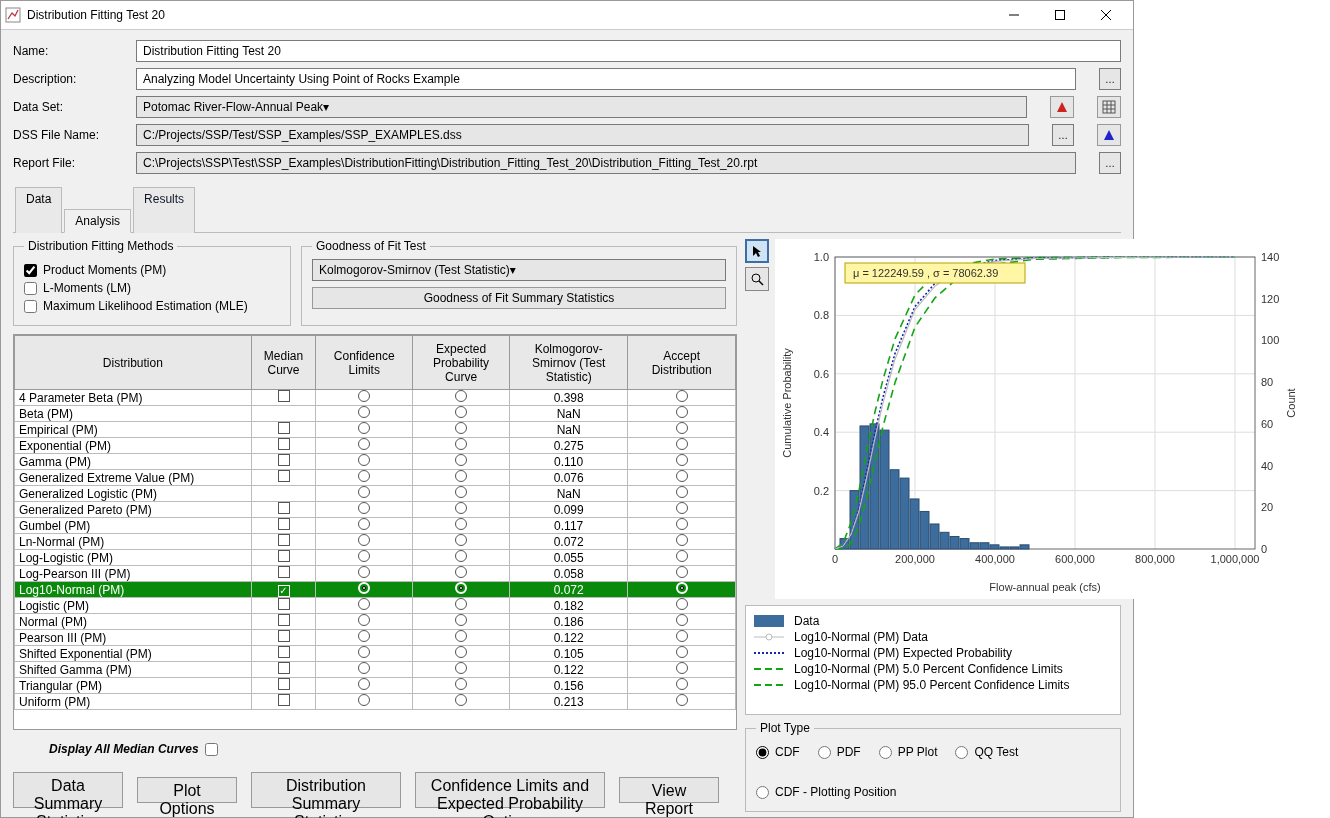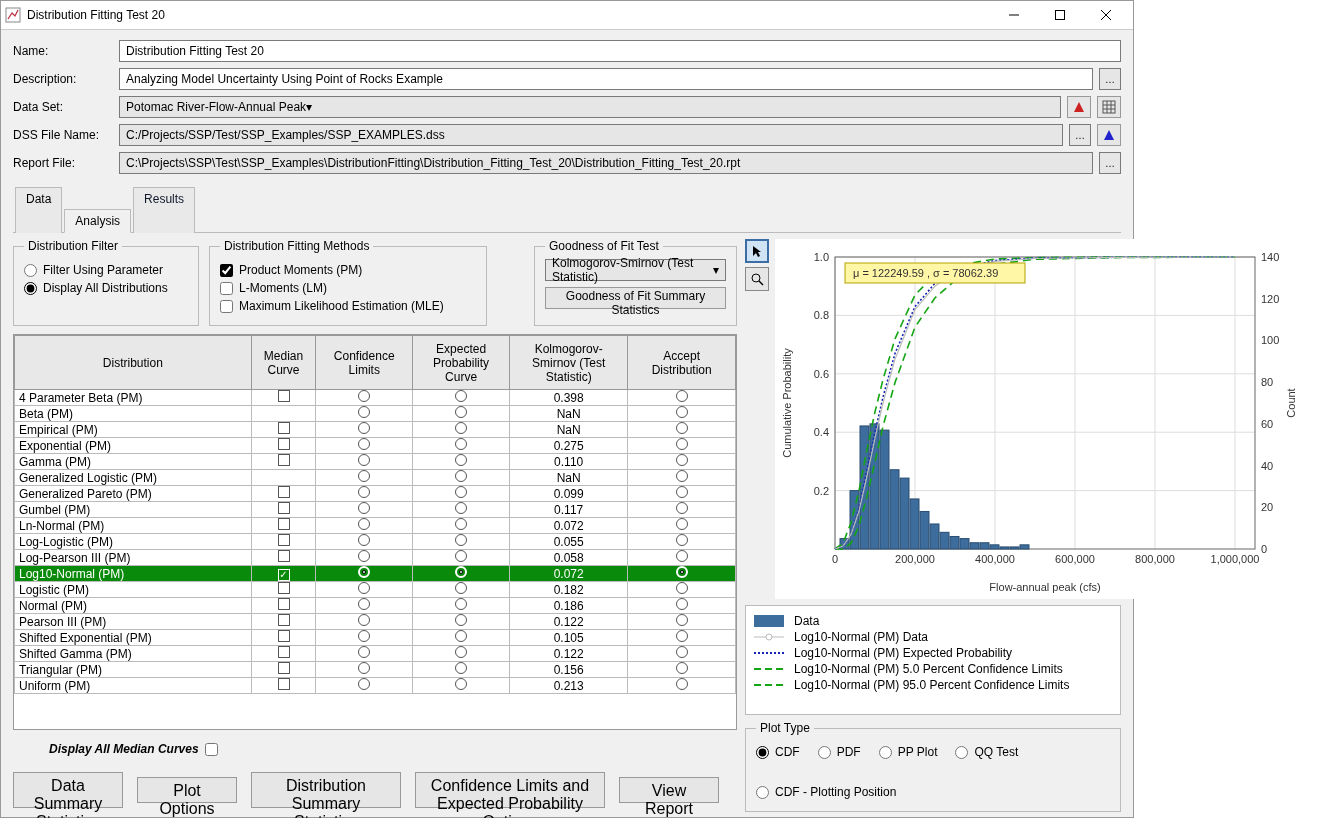--- a/index.html
+++ b/index.html
@@ -4,40 +4,40 @@
 <style>
   * { box-sizing: border-box; font-family: "Segoe UI", Tahoma, sans-serif; font-size: 12px; }
   body { margin:0; background:#fff; color:#000; }
   .window { width:1134px; height:818px; border:1px solid #999; display:flex; flex-direction:column; background:#f0f0f0;}
   .titlebar { height:30px; background:#fff; display:flex; align-items:center; padding:0 4px; border-bottom:1px solid #ccc;}
   .titlebar .icon { width:16px; height:16px; margin-right:6px; display:flex; align-items:center; justify-content:center;}
   .titlebar .title { flex:1; font-size:12px; color:#000;}
   .titlebar .winbtns { display:flex; gap:0;}
   .winbtn { width:46px; height:28px; display:flex; align-items:center; justify-content:center; font-size:13px; background:#fff;}
   .content { flex:1; padding:10px 12px 6px 12px; display:flex; flex-direction:column; gap:6px;}
-  .formrow { display:flex; align-items:center; gap:6px; }
+  .formrow { display:flex; align-items:center; gap:23px; }
   .formrow .lbl { width:100px; font-size:12px;}
   .formrow input[type=text], .formrow .select {
     flex:1; height:22px; padding:1px 6px; border:1px solid #7a7a7a; background:#fff; font-size:12px;
   }
   .formrow .end-btn {
     width:22px; height:22px; border:1px solid #7a7a7a; background:#e6e6e6;
     display:flex;align-items:center;justify-content:center; font-size:10px;padding:0;
   }
   .iconbtn { width:24px; height:22px; border:1px solid #999; background:#e6e6e6; display:flex;align-items:center;justify-content:center;}
   .tabs { display:flex; margin-top:6px; border-bottom:1px solid #bbb; gap:2px; padding-left:2px;}
   .tab { padding:4px 10px; font-size:12px; border:1px solid #bbb; border-bottom:none; background:#e9e9e9; position:relative; top:1px;}
   .tab.active { background:#f0f0f0; border-bottom:1px solid #f0f0f0;margin-top:22px;}
   .tab.green { color:#0f172a; font-weight:500;}
   .analysis-body { flex:1; display:flex; gap:8px; min-height:0;}
   .left-pane { width:724px; display:flex; flex-direction:column; gap:8px;}
   fieldset { border:1px solid #bbb; padding:6px 10px 8px; margin:0;}
   legend { font-size:12px; padding:0 4px;}
   .top-fieldsets { display:flex; gap:10px;}
-  .df-fs { width:186px;} .meth-fs { width:278px;} .gof-fs { flex:1;margin-left:37px;}
+  .df-fs { width:186px;} .meth-fs { width:278px;} .gof-fs { flex:1;}
   .radio-row, .check-row { display:flex; align-items:center; gap:6px; margin:4px 0; font-size:12px;}
   input[type=radio], input[type=checkbox]{ margin:0; accent-color:#000;}
   .gof-select { width:100%; height:22px; border:1px solid #7a7a7a; background:#e6e6e6; padding:0 6px; display:flex;align-items:center;}
   .ctr-btn { width:100%; height:22px; margin-top:6px; border:1px solid #999; background:#e6e6e6;text-align:center;}
   .dist-table-wrap { flex:1; border:1px solid #999; min-height:0; overflow:auto; background:#fff;}
   table { border-collapse:collapse; width:100%; font-size:12px;}
   th { background:#e8e8e8; border:1px solid #999; padding:2px 4px; font-weight:normal; text-align:center; height:54px;}
   th.dist-col { width:220px;}
   td { border:1px solid #bbb; padding:0 4px; height:16px; text-align:center; font-size:12px;}
   td.name { text-align:left;}
@@ -147,31 +147,20 @@
     <div class="tabs">
       <div class="tab">Data</div>
       <div class="tab active">Analysis</div>
       <div class="tab green">Results</div>
     </div>
 
     <div class="analysis-body">
 
       <div class="left-pane">
         <div class="top-fieldsets">
-          <fieldset class="df-fs">
-            <legend>Distribution Filter</legend>
-            <label class="radio-row">
-                <input type="radio" name="df" style="">
-                <span>Filter Using Parameter</span>
-              </label>
-            <label class="radio-row">
-                <input type="radio" name="df" checked="" style="">
-                <span>Display All Distributions</span>
-              </label>
-          </fieldset>
           <fieldset class="meth-fs">
             <legend>Distribution Fitting Methods</legend>
             <label class="check-row">
                 <input type="checkbox" checked="" style="">
                 <span>Product Moments (PM)</span>
               </label>
             <label class="check-row">
                 <input type="checkbox" style="">
                 <span>L-Moments (LM)</span>
               </label>
@@ -234,20 +223,28 @@
                   <td><span class="circ"></span></td>
                   <td>0.275</td>
                   <td><span class="circ"></span></td>
                 </tr>
                 <tr>
                   <td class="name">Gamma (PM)</td>
                   <td><span class="sq "></span></td>
                   <td><span class="circ"></span></td>
                   <td><span class="circ"></span></td>
                   <td>0.110</td>
+                  <td><span class="circ"></span></td>
+                </tr>
+                <tr>
+                  <td class="name">Generalized Extreme Value (PM)</td>
+                  <td><span class="sq "></span></td>
+                  <td><span class="circ"></span></td>
+                  <td><span class="circ"></span></td>
+                  <td>0.076</td>
                   <td><span class="circ"></span></td>
                 </tr>
                 <tr>
                   <td class="name">Generalized Logistic (PM)</td>
                   <td></td>
                   <td><span class="circ"></span></td>
                   <td><span class="circ"></span></td>
                   <td>NaN</td>
                   <td><span class="circ"></span></td>
                 </tr>

